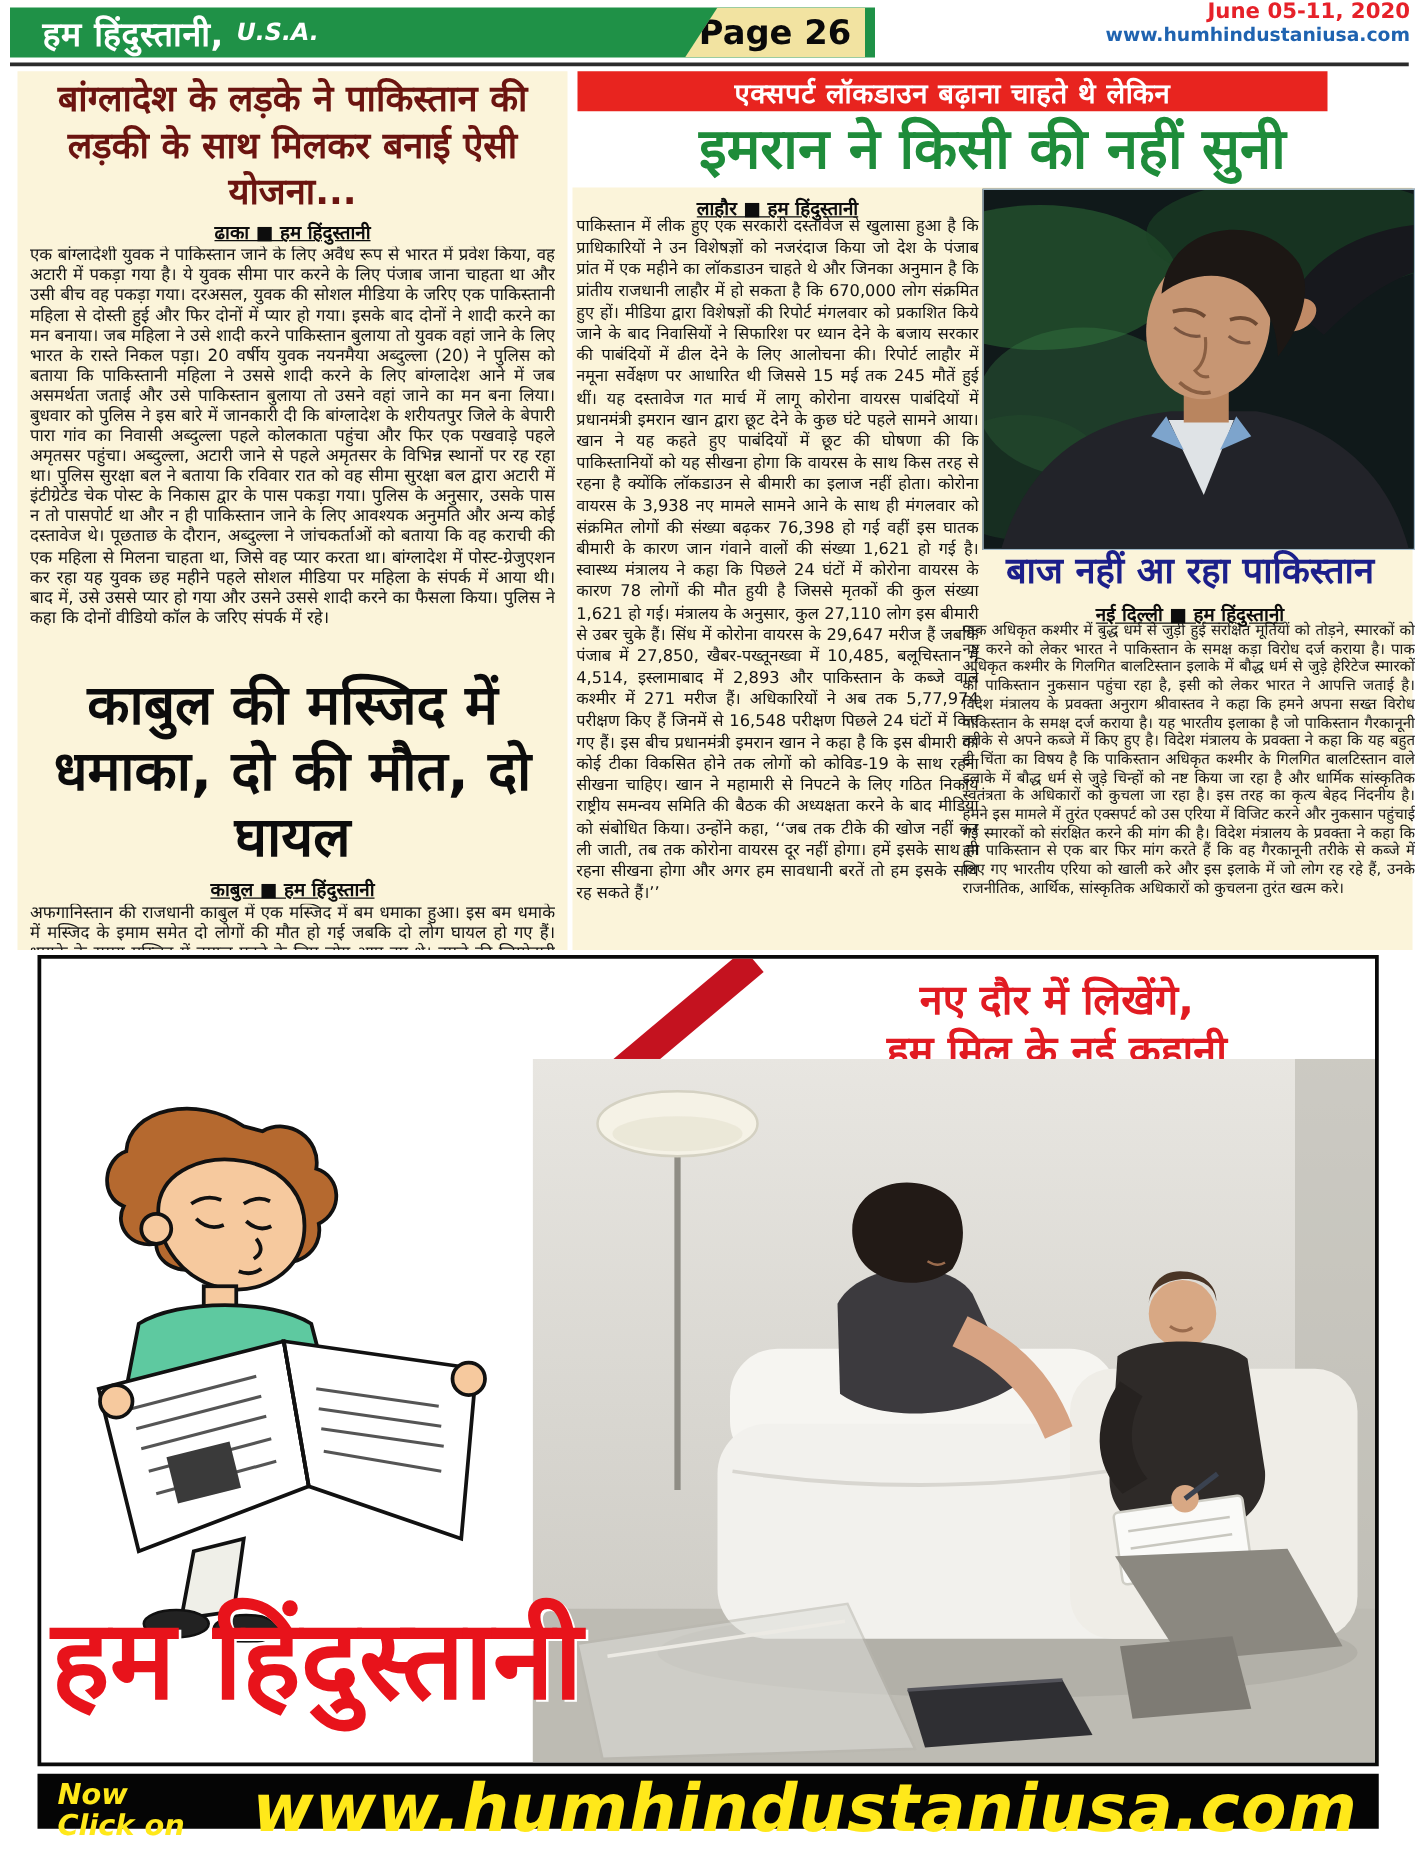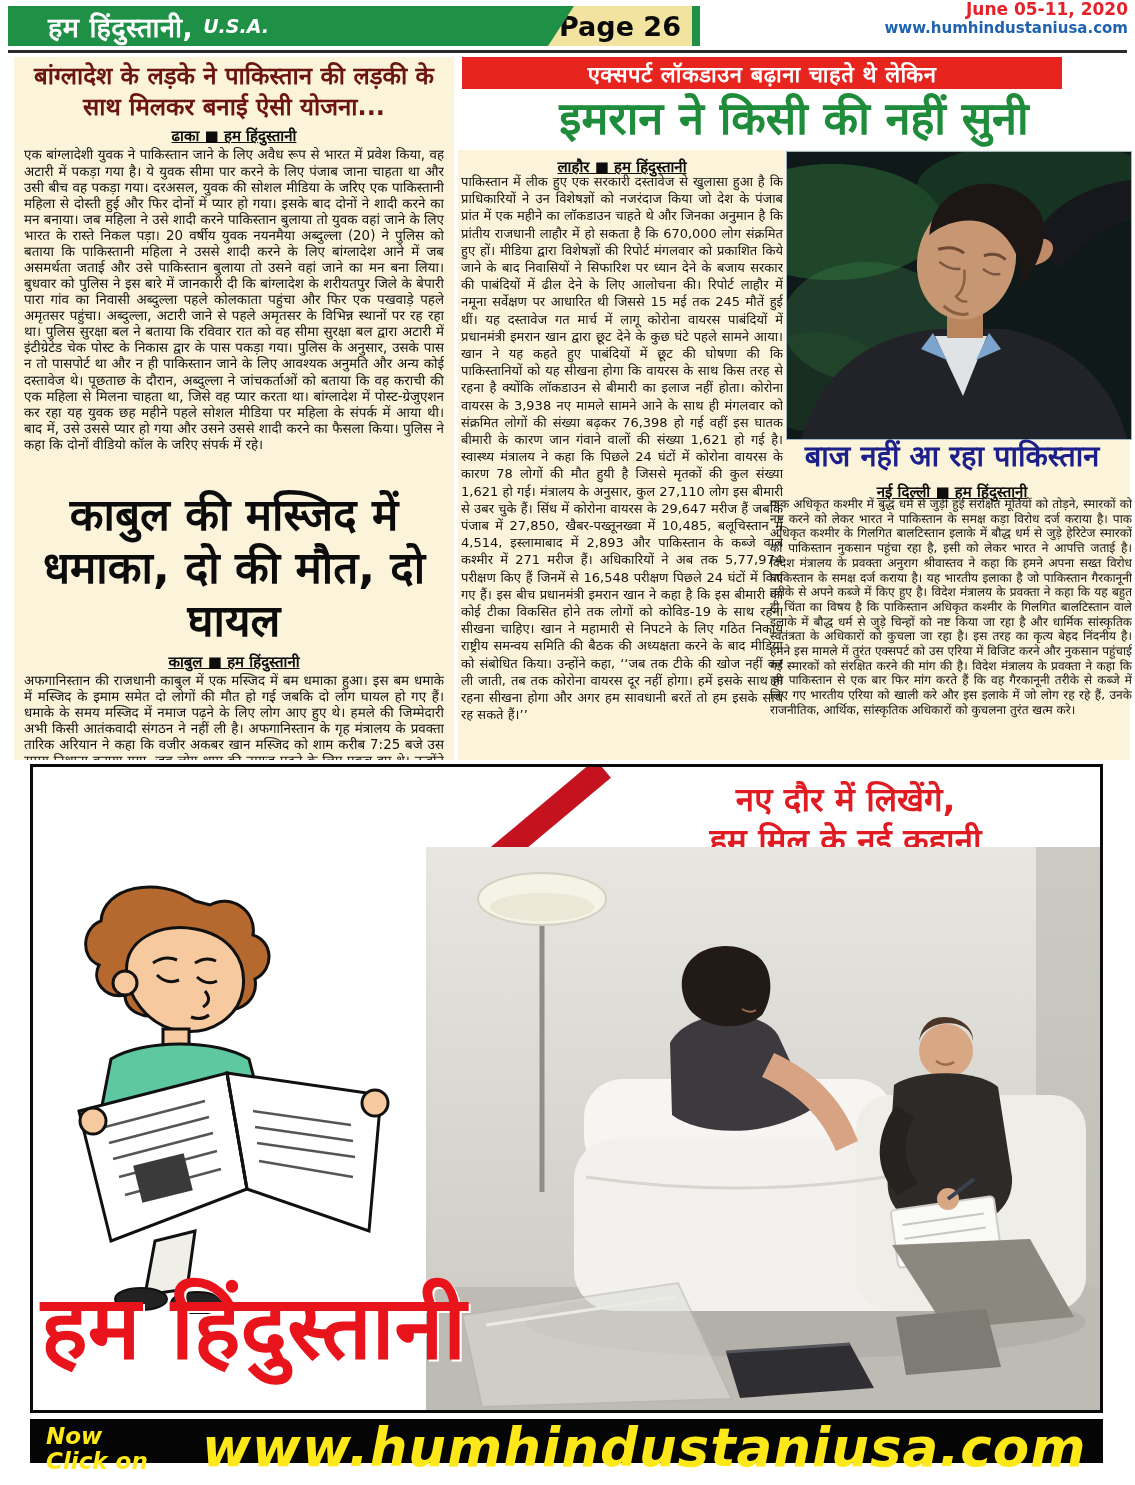--- a/index.html
+++ b/index.html
@@ -2,36 +2,36 @@
 <html><head>
 <meta charset="utf-8">
 <style>
   html,body{margin:0;padding:0;background:#ffffff;}
   .page{position:relative;width:1135px;height:1485px;background:#ffffff;overflow:hidden;
         font-family:"DejaVu Sans", sans-serif;color:#111;}
   .abs{position:absolute;}
 
   
   .mast-green{left:8px;top:6px;width:692px;height:40px;background:#1f9147;
-              display:flex;align-items:center;padding-left:40px;box-sizing:border-box;}
+              display:flex;align-items:center;padding-left:26px;box-sizing:border-box;}
   .paper-name{color:#ffffff;font-size:27px;font-weight:800;letter-spacing:.5px;}
   .edition{color:#ffffff;font-size:19px;font-weight:800;font-style:italic;margin-left:10px;}
   .page-tab{left:548px;top:6px;width:144px;height:40px;background:#f2e3a1;
             clip-path:polygon(26px 0,100% 0,100% 100%,0 100%);
             display:flex;align-items:center;justify-content:center;}
   .page-tab span{font-size:27px;font-weight:800;color:#0a0a0a;}
   .head-right{left:710px;top:0;width:418px;height:44px;text-align:right;line-height:1.15;}
   .issue-date{color:#e62129;font-size:17px;font-weight:800;}
   .mast-site{color:#1f63b0;font-size:15px;font-weight:700;}
   .head-rule{left:8px;top:50px;width:1119px;height:3px;background:#2b2b2b;}
 
   
   .left-panel{left:14px;top:57px;width:440px;height:703px;background:#fbf4da;
               padding:4px 10px;box-sizing:border-box;overflow:hidden;}
-  .hl-maroon{color:#6b1410;font-size:24px;font-weight:800;line-height:1.28;text-align:center;}
+  .hl-maroon{color:#6b1410;font-size:29px;font-weight:800;line-height:1.28;text-align:center;}
   .byline{font-size:15px;font-weight:800;text-align:center;color:#0d0d0d;margin:3px 0 2px 0;text-decoration:underline;}
   .body-left{font-size:13.4px;line-height:1.2;text-align:justify;color:#141414;}
   .a1-body{height:332px;overflow:hidden;}
   .hl-black{color:#0c0c0c;font-size:44px;font-weight:800;line-height:1.2;text-align:center;margin-top:10px;}
   .a2-body{height:180px;overflow:hidden;}
 
   
   .right-panel{left:458px;top:150px;width:672px;height:610px;background:#fbf4da;}
   .kicker{left:462px;top:57px;width:600px;height:32px;background:#e8241f;
           display:flex;align-items:center;justify-content:center;}

